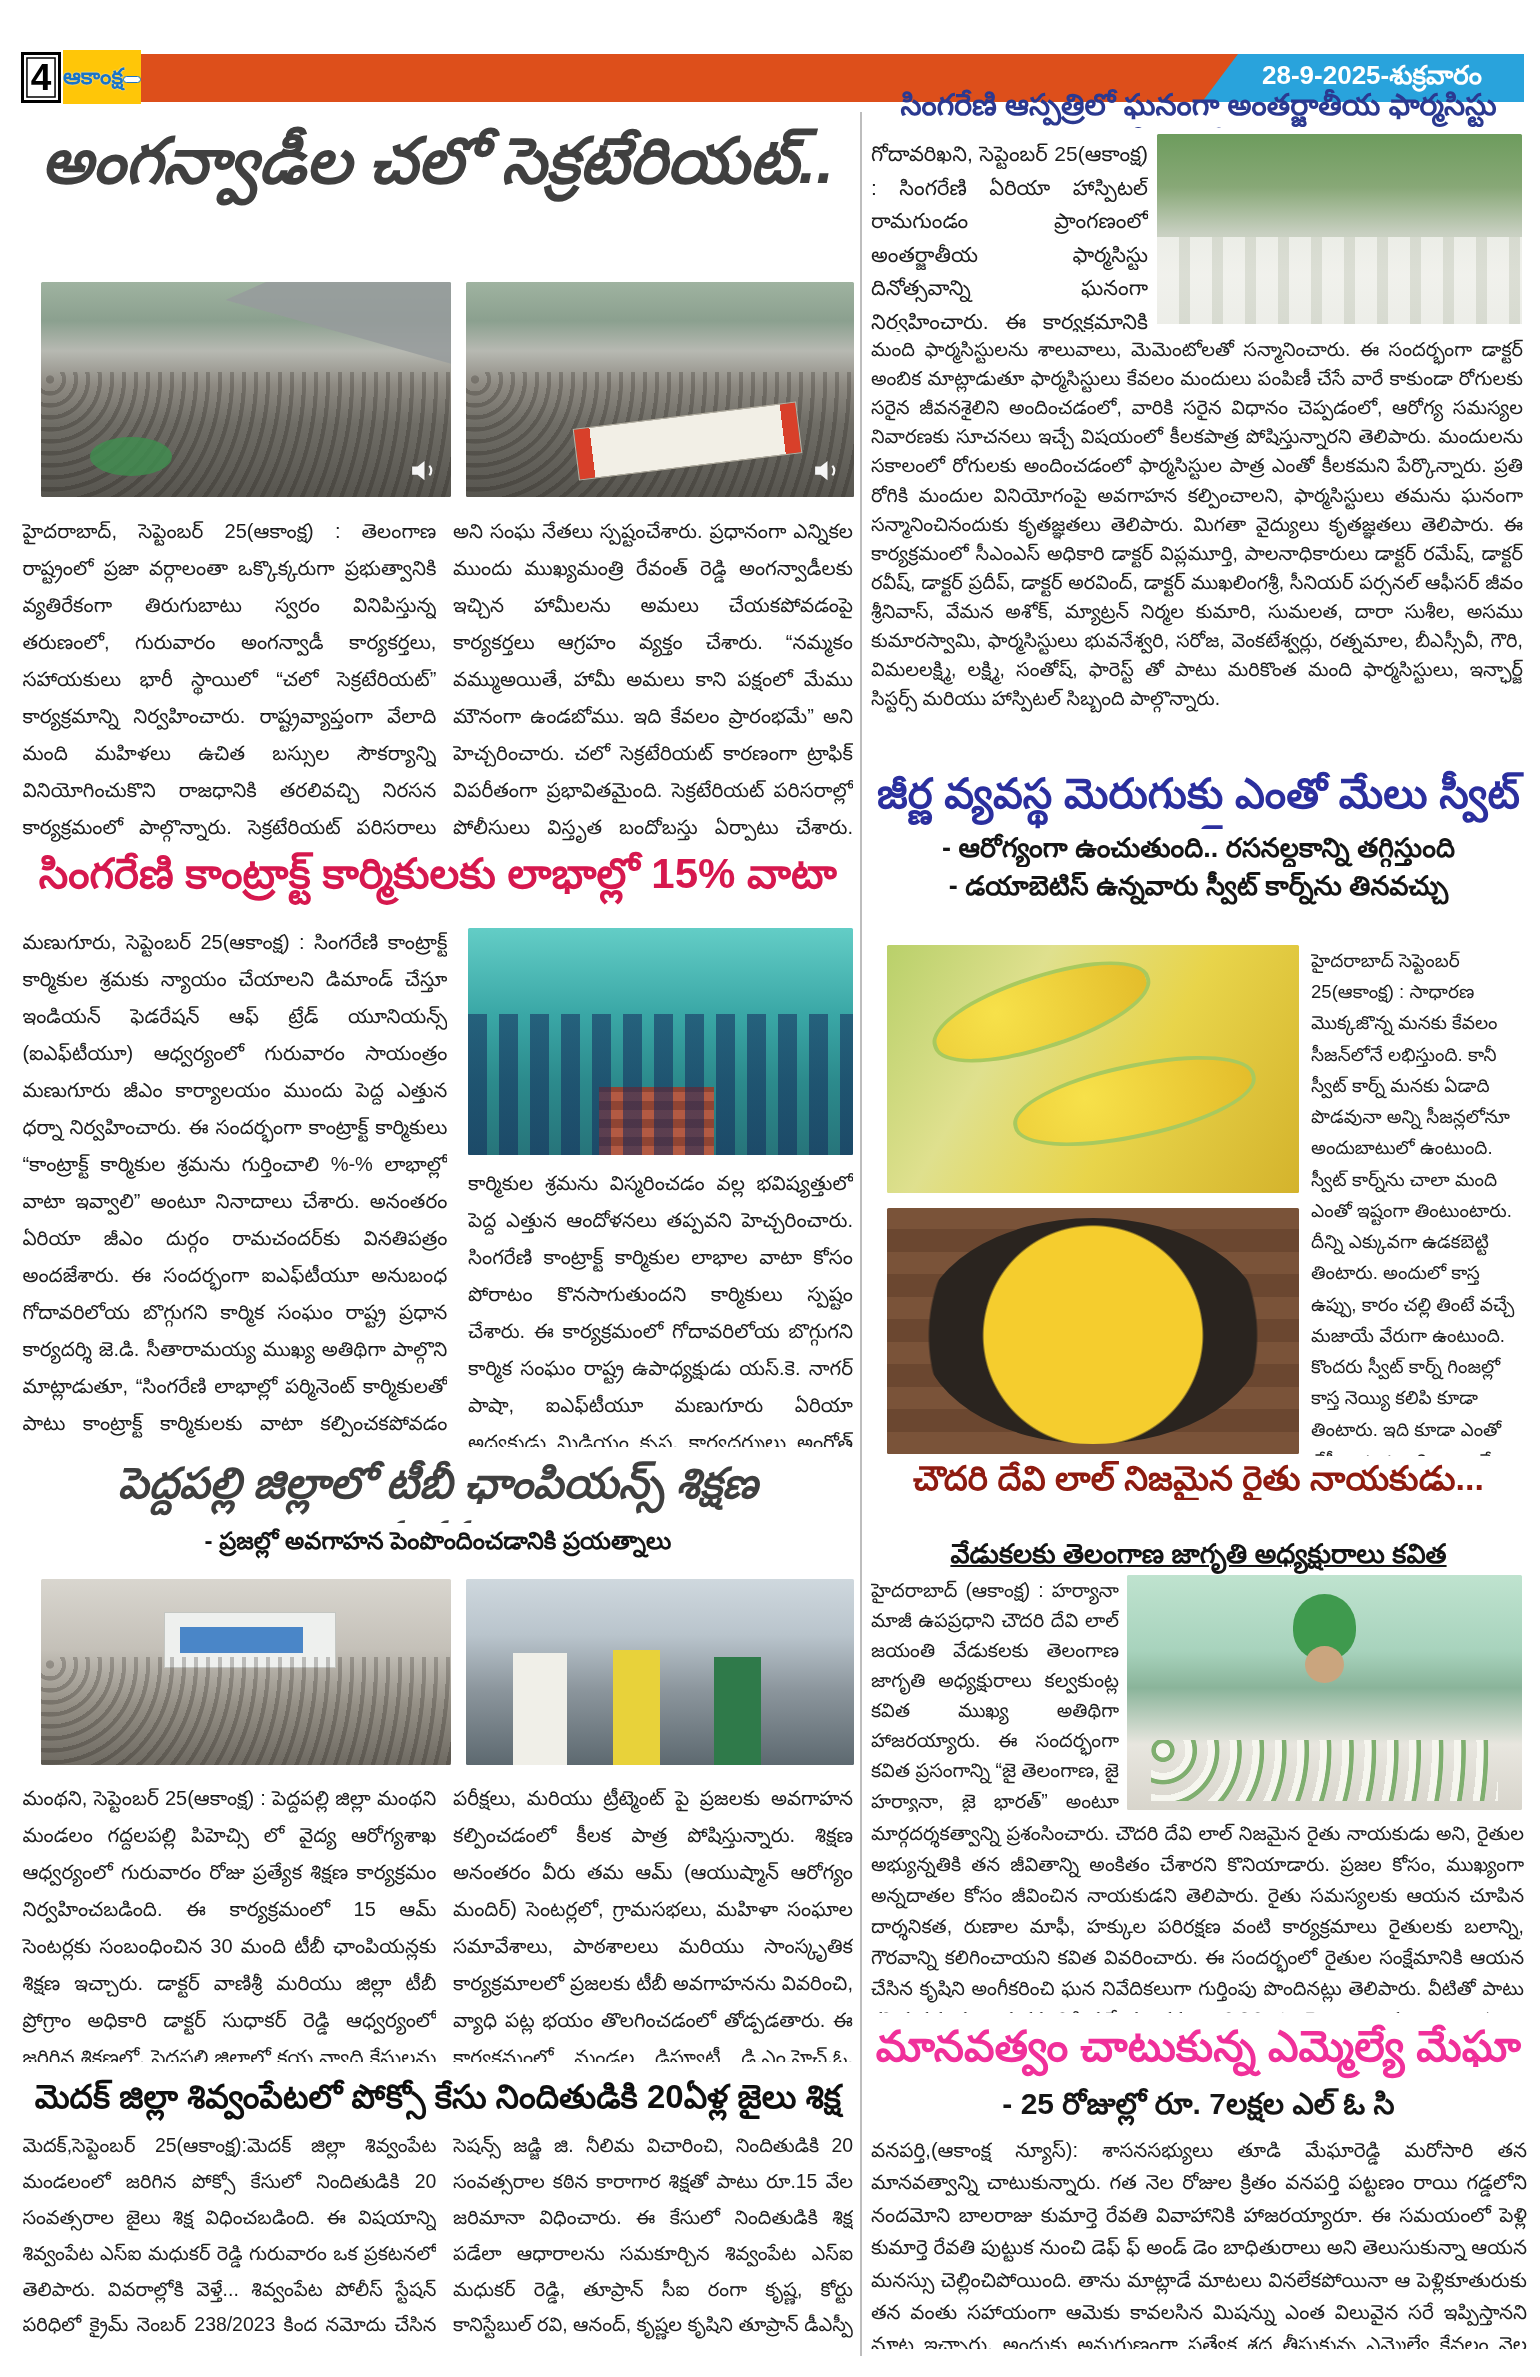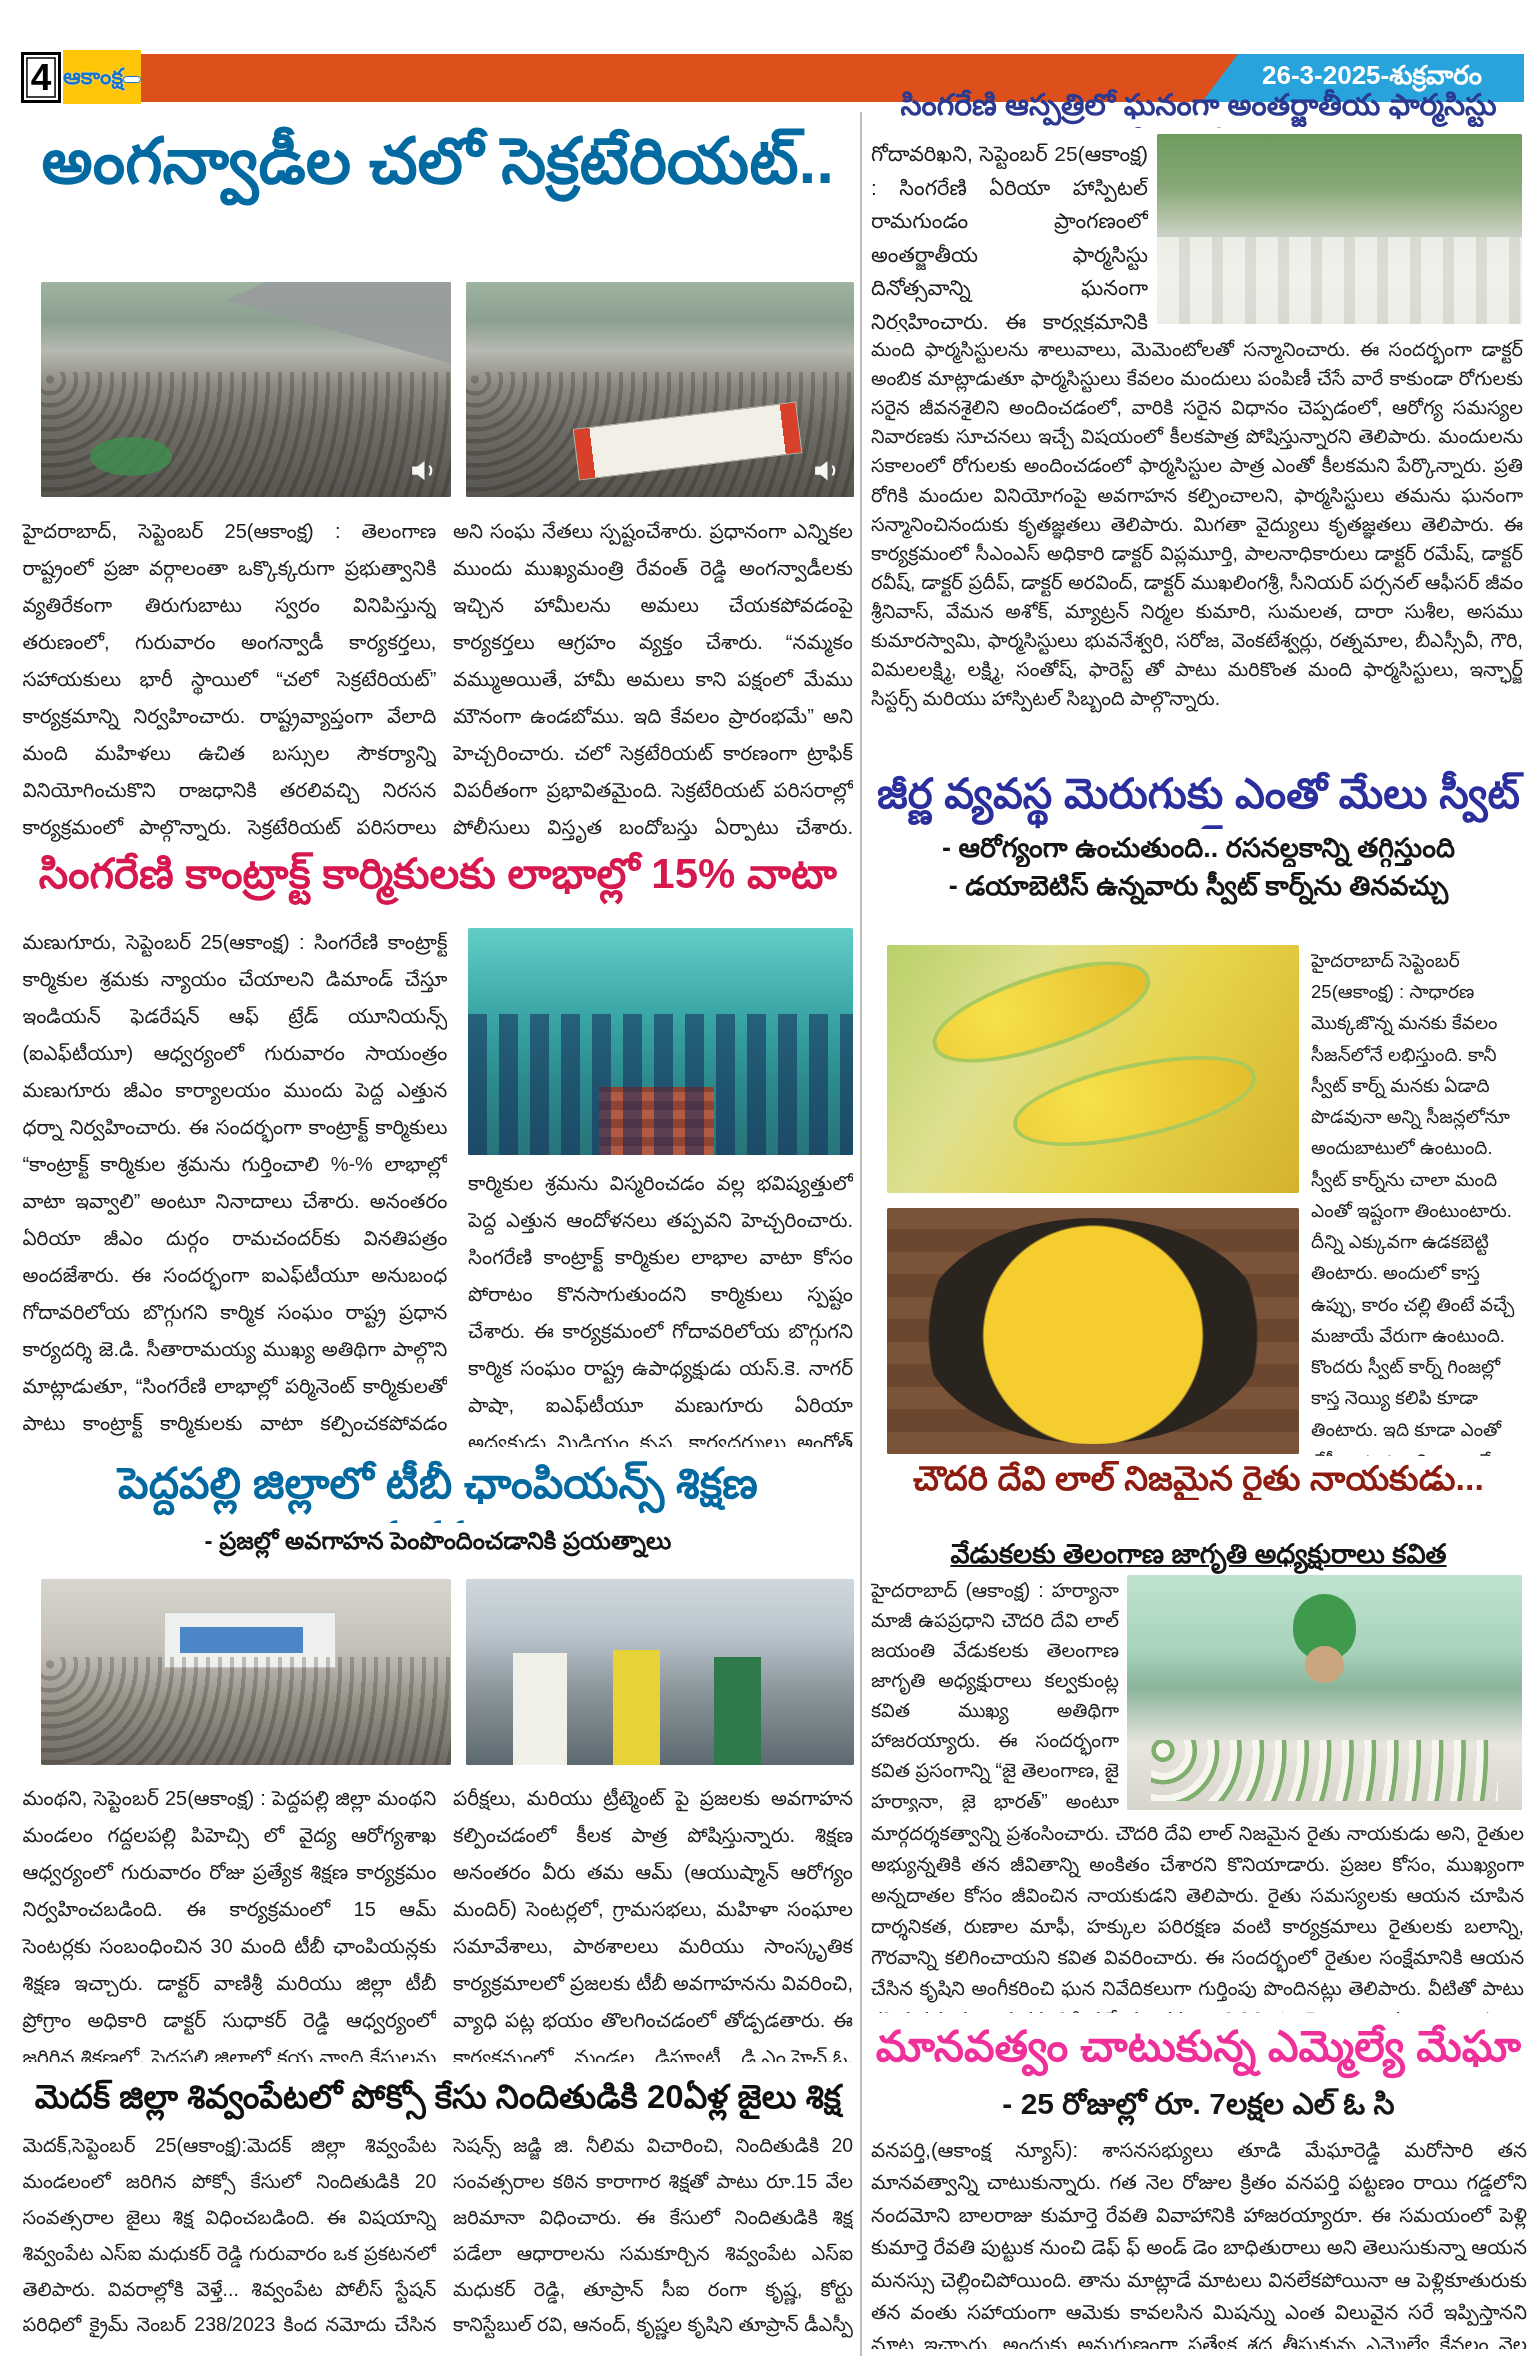--- a/index.html
+++ b/index.html
@@ -16,21 +16,21 @@
   .logo .chip { margin-top:4.5px; width:49px; height:7.5px; background:#ffffff; border-radius:3.7px; border:0.7px solid #1b74c5; }
   .datebox { left:1202px; top:54px; width:322px; height:48px; background:#29a3dc; clip-path:polygon(36px 0, 100% 0, 100% 100%, 0 100%); display:flex; align-items:center; justify-content:center; }
   .datebox span { color:#ffffff; font-weight:bold; font-size:26px; padding-left:18px; }
 
   .vdivider { left:860px; top:112px; width:1.5px; height:2244px; background:#bdbdbd; }
 
   
   .hl { font-weight:bold; text-align:center; overflow:hidden; line-height:1.25; }
   .sub { font-weight:bold; color:#161616; text-align:center; overflow:hidden; }
   .bt { font-size:20px; line-height:1.85; text-align:justify; color:#1d1d1d; overflow:hidden; }
-  .magenta { color:#0369a1; }
+  .magenta { color:#404040;font-style:italic; }
   .crimson { color:#d6184e; }
   .navy { color:#2b3990; }
   .indigo { color:#2b2f9e; }
   .maroon { color:#8e1b10; }
   .pink { color:#f0309a; }
   .black { color:#101010; }
 
   
   .ph { overflow:hidden; border-radius:1.5px; }
   .ph>div { position:absolute; }
@@ -73,21 +73,21 @@
 
   <div class="abs masthead-bar"></div>
   <div class="abs pagenum">
     <span>4</span>
   </div>
   <div class="abs logo">
     <span class="brand">ఆకాంక్ష</span>
     <span class="chip"></span>
   </div>
   <div class="abs datebox">
-    <span>26-3-2025-శుక్రవారం</span>
+    <span>28-9-2025-శుక్రవారం</span>
   </div>
 
   <div class="abs vdivider"></div>
 
   <div class="abs hl magenta" style="left:22.4px; top:121px; width:831px; height:123px; font-size:64px;">అంగన్వాడీల చలో సెక్రటేరియట్..</div>
 
   <div class="abs ph ph-protest" style="left:41px; top:282px; width:410px; height:215px;">
     <div class="flyover"></div>
     <div class="crowd-tex"></div>
     <div class="banner-green"></div>

